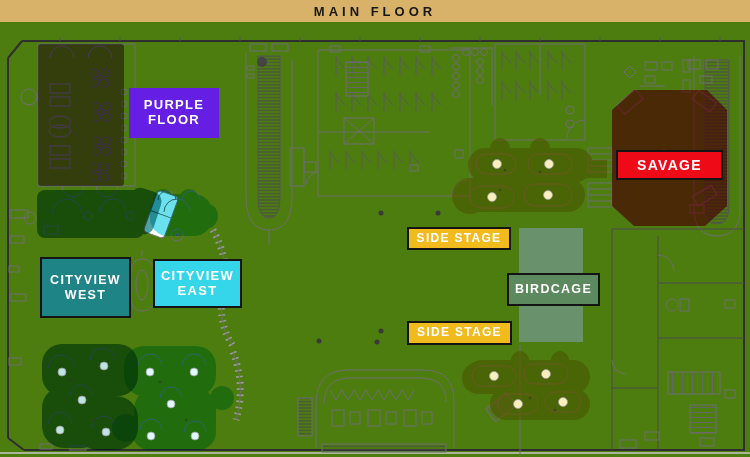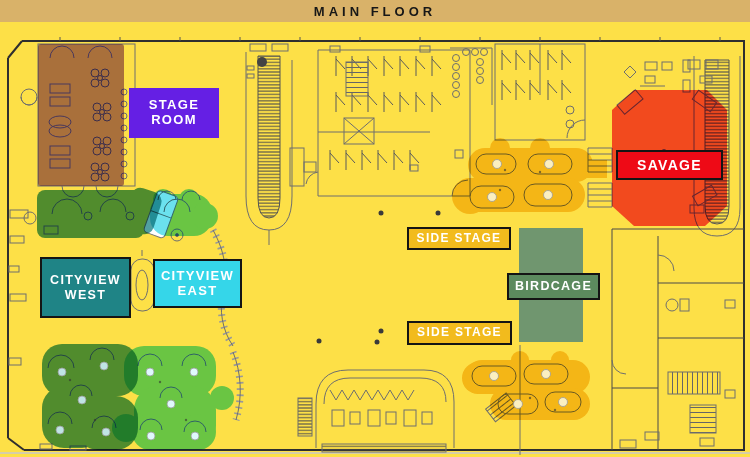--- a/index.html
+++ b/index.html
@@ -1,38 +1,38 @@
 <!DOCTYPE html>
 <html><head>
 <meta charset="utf-8">
 <style>
   html,body{margin:0;padding:0;background:#fff;}
   .stage{
     position:relative;width:750px;height:457px;overflow:hidden;
-    background:#fde047;font-family:"Liberation Sans",sans-serif;
+    background:#4d7c0f;font-family:"Liberation Sans",sans-serif;
   }
   .banner{
     position:absolute;left:0;top:0;width:750px;height:22px;
     background:#D9B269;display:flex;align-items:center;justify-content:center;
   }
   .banner-title{
     font-size:13px;font-weight:bold;letter-spacing:4px;color:#171717;
   }
   svg.plan{position:absolute;left:0;top:0;width:750px;height:457px;}
   .zone-label{
     position:absolute;display:flex;align-items:center;justify-content:center;
     text-align:center;color:#fff;font-weight:bold;line-height:1.15;
     letter-spacing:1.3px;box-sizing:border-box;z-index:5;
   }
   .lbl-purple{left:129px;top:88px;width:90px;height:50px;background:#651FE4;font-size:13px;}
   .lbl-cvwest{left:40px;top:257px;width:91px;height:61px;background:#1F8486;border:2px solid #141414;font-size:12.5px;}
   .lbl-cveast{left:153px;top:259px;width:89px;height:49px;background:#35D6E9;border:2px solid #141414;font-size:13px;}
   .lbl-sstop{left:407px;top:227px;width:104px;height:23px;background:#F2BB1D;border:2px solid #141414;font-size:12px;}
   .lbl-ssbot{left:407px;top:321px;width:105px;height:24px;background:#F2BB1D;border:2px solid #141414;font-size:12px;}
-  .lbl-bird{left:507px;top:273px;width:93px;height:27px;background:#5C8A5E;border:2px solid #141414;font-size:12.5px;}
+  .lbl-bird{left:507px;top:273px;width:93px;height:33px;background:#5C8A5E;border:2px solid #141414;font-size:12.5px;}
   .lbl-savage{left:616px;top:142px;width:107px;height:30px;background:#EE0A16;border:2px solid #141414;font-size:14px;margin-top:8px;}
 </style>
 </head>
 <body>
 
 <div class="stage">
 
   <svg class="plan" viewBox="0 0 750 457">
     <defs>
       <pattern id="hatchH" width="6" height="5" patternUnits="userSpaceOnUse">
@@ -350,21 +350,21 @@
         <circle cx="160" cy="382" r="1.2"></circle>
           <circle cx="186" cy="420" r="1.2"></circle>
       </g>
     </g>
   </svg>
 
   <div class="banner">
     <span class="banner-title">MAIN FLOOR</span>
   </div>
 
-  <div class="zone-label lbl-purple">STAGE ROOM</div>
+  <div class="zone-label lbl-purple">PURPLE FLOOR</div>
   <div class="zone-label lbl-cvwest">CITYVIEW WEST</div>
   <div class="zone-label lbl-cveast">CITYVIEW EAST</div>
   <div class="zone-label lbl-sstop">SIDE STAGE</div>
   <div class="zone-label lbl-ssbot">SIDE STAGE</div>
   <div class="zone-label lbl-bird">BIRDCAGE</div>
   <div class="zone-label lbl-savage">SAVAGE</div>
 
 </div>
 
 </body></html>

